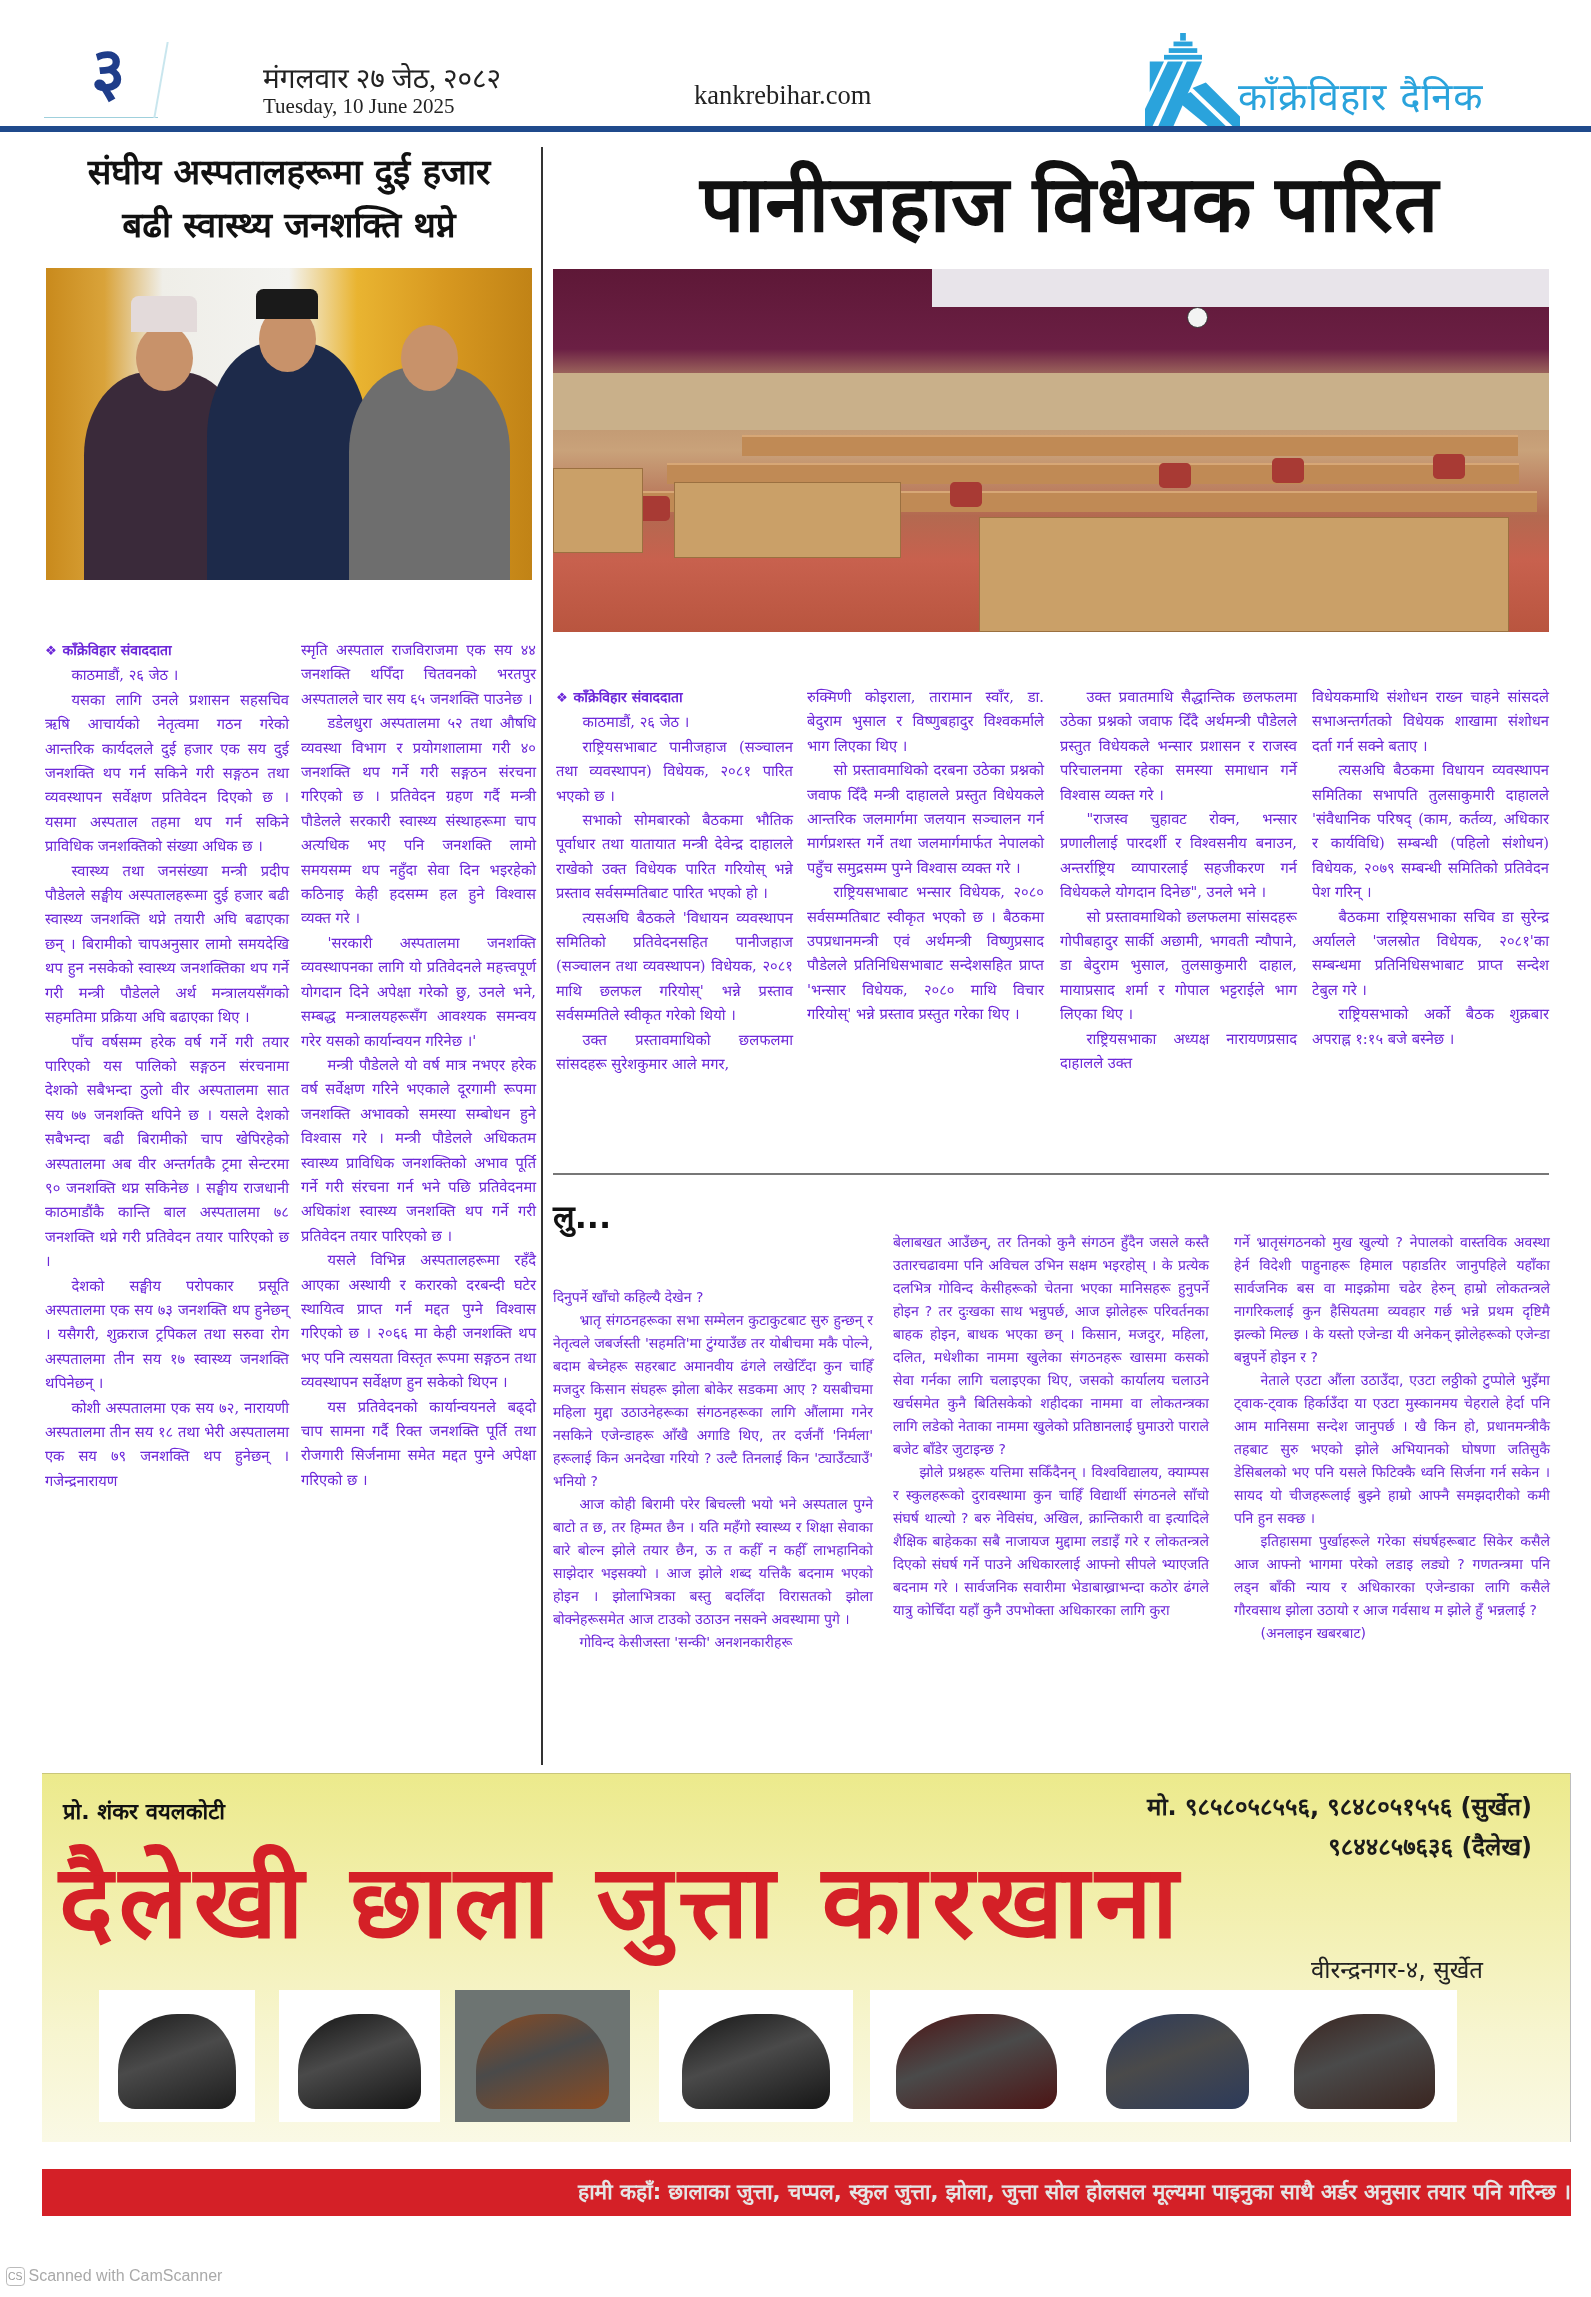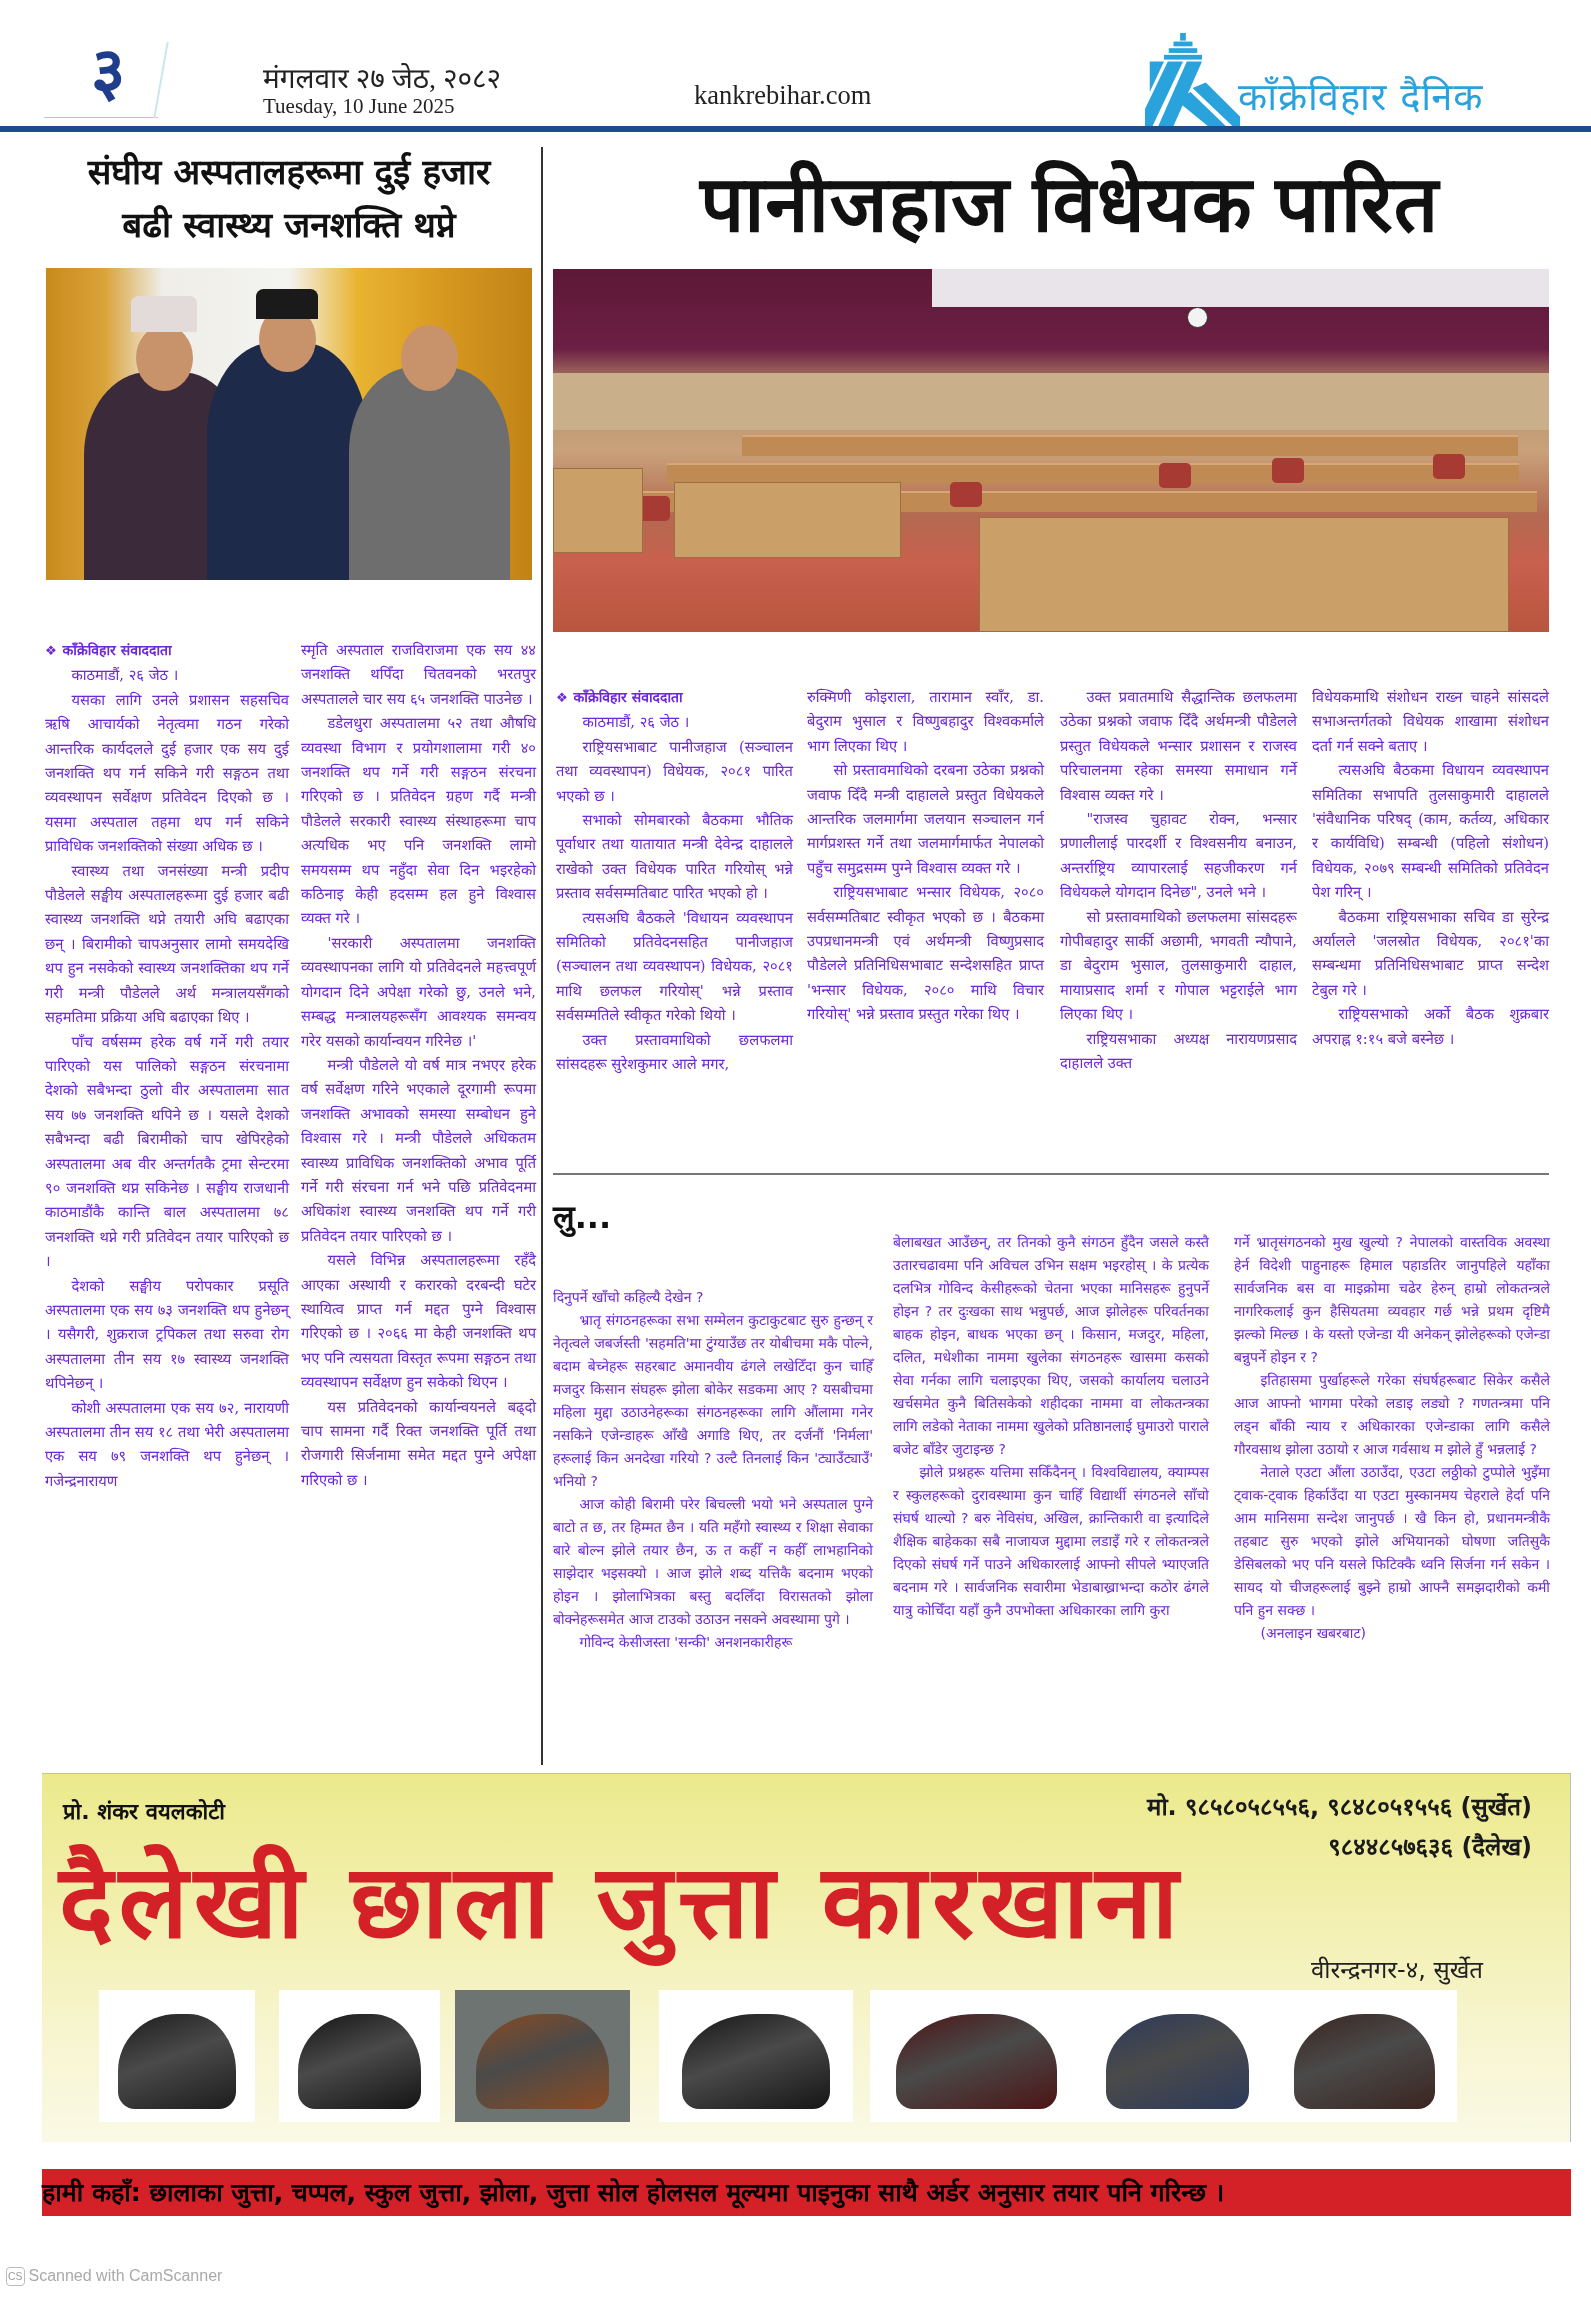--- a/index.html
+++ b/index.html
@@ -93,22 +93,22 @@
   .ad-phone2 { position:absolute; right:38px; top:55px; font-family:"DejaVu Sans", sans-serif;
                font-weight:bold; font-size:24px; color:#1a1a1a; }
   .ad-title { position:absolute; left:17px; top:66px; font-family:"DejaVu Sans", sans-serif;
               font-weight:bold; font-size:102px; line-height:123px; color:#d42027; letter-spacing:5.7px; white-space:nowrap; }
   .ad-address { position:absolute; right:87px; top:178px; font-family:"DejaVu Sans", sans-serif;
                 font-size:24px; color:#222; }
   .shoes { position:absolute; left:0; top:216px; width:1529px; height:142px; }
   .shoe-card { position:absolute; top:0; height:132px; background:#ffffff; }
   .shoe { position:absolute; border-radius:50% 40% 17px 17px / 60% 60% 17px 17px; }
   .ad-banner { position:absolute; left:42px; top:2169px; width:1529px; height:47px; background:#d42027; }
-  .ad-banner-text { position:absolute; left:0; top:0; width:100%; text-align:left;
-                    font-family:"DejaVu Sans", sans-serif; font-weight:bold; font-size:25px; line-height:47px; color:#000000; }
+  .ad-banner-text { position:absolute; left:0; top:0; width:100%; text-align:right;
+                    font-family:"DejaVu Sans", sans-serif; font-weight:bold; font-size:21px; line-height:47px; color:#e5e5e5; }
 
   .scanner { position:absolute; left:5.7px; top:2267px; font-family:"Liberation Sans", sans-serif;
              font-size:16px; color:#a9a9a9; }
   .scanner-icon { display:inline-block; width:19px; height:19px; border:0.9px solid #bbb; border-radius:3.8px;
                   font-size:10.4px; line-height:17px; text-align:center; margin-right:3.8px; color:#999; vertical-align:middle; }
 </style>
 </head>
 <body>
 
 <header class="masthead">
@@ -229,22 +229,22 @@
   <p>भ्रातृ संगठनहरूका सभा सम्मेलन कुटाकुटबाट सुरु हुन्छन् र नेतृत्वले जबर्जस्ती 'सहमति'मा टुंग्याउँछ तर योबीचमा मकै पोल्ने, बदाम बेच्नेहरू सहरबाट अमानवीय ढंगले लखेटिँदा कुन चाहिँ मजदुर किसान संघहरू झोला बोकेर सडकमा आए ? यसबीचमा महिला मुद्दा उठाउनेहरूका संगठनहरूका लागि औंलामा गनेर नसकिने एजेन्डाहरू आँखै अगाडि थिए, तर दर्जनौं 'निर्मला' हरूलाई किन अनदेखा गरियो ? उल्टै तिनलाई किन 'ट्याउँट्याउँ' भनियो ?</p>
   <p>आज कोही बिरामी परेर बिचल्ली भयो भने अस्पताल पुग्ने बाटो त छ, तर हिम्मत छैन । यति महँगो स्वास्थ्य र शिक्षा सेवाका बारे बोल्न झोले तयार छैन, ऊ त कहीँ न कहीँ लाभहानिको साझेदार भइसक्यो । आज झोले शब्द यत्तिकै बदनाम भएको होइन । झोलाभित्रका बस्तु बदलिँदा विरासतको झोला बोक्नेहरूसमेत आज टाउको उठाउन नसक्ने अवस्थामा पुगे ।</p>
   <p>गोविन्द केसीजस्ता 'सन्की' अनशनकारीहरू</p>
 </div>
 <div class="col oc oc2">
   <p class="noind">बेलाबखत आउँछन्, तर तिनको कुनै संगठन हुँदैन जसले कस्तै उतारचढावमा पनि अविचल उभिन सक्षम भइरहोस् । के प्रत्येक दलभित्र गोविन्द केसीहरूको चेतना भएका मानिसहरू हुनुपर्ने होइन ? तर दुःखका साथ भन्नुपर्छ, आज झोलेहरू परिवर्तनका बाहक होइन, बाधक भएका छन् । किसान, मजदुर, महिला, दलित, मधेशीका नाममा खुलेका संगठनहरू खासमा कसको सेवा गर्नका लागि चलाइएका थिए, जसको कार्यालय चलाउने खर्चसमेत कुनै बितिसकेको शहीदका नाममा वा लोकतन्त्रका लागि लडेको नेताका नाममा खुलेको प्रतिष्ठानलाई घुमाउरो पाराले बजेट बाँडेर जुटाइन्छ ?</p>
   <p>झोले प्रश्नहरू यत्तिमा सकिँदैनन् । विश्वविद्यालय, क्याम्पस र स्कुलहरूको दुरावस्थामा कुन चाहिँ विद्यार्थी संगठनले साँचो संघर्ष थाल्यो ? बरु नेविसंघ, अखिल, क्रान्तिकारी वा इत्यादिले शैक्षिक बाहेकका सबै नाजायज मुद्दामा लडाइँ गरे र लोकतन्त्रले दिएको संघर्ष गर्ने पाउने अधिकारलाई आफ्नो सीपले भ्याएजति बदनाम गरे । सार्वजनिक सवारीमा भेडाबाख्राभन्दा कठोर ढंगले यात्रु कोचिँदा यहाँ कुनै उपभोक्ता अधिकारका लागि कुरा</p>
 </div>
 <div class="col oc oc3">
   <p class="noind">गर्ने भ्रातृसंगठनको मुख खुल्यो ? नेपालको वास्तविक अवस्था हेर्न विदेशी पाहुनाहरू हिमाल पहाडतिर जानुपहिले यहाँका सार्वजनिक बस वा माइक्रोमा चढेर हेरुन् हाम्रो लोकतन्त्रले नागरिकलाई कुन हैसियतमा व्यवहार गर्छ भन्ने प्रथम दृष्टिमै झल्को मिल्छ । के यस्तो एजेन्डा यी अनेकन् झोलेहरूको एजेन्डा बन्नुपर्ने होइन र ?</p>
+  <p>नेताले एउटा औंला उठाउँदा, एउटा लठ्ठीको टुप्पोले भुइँमा ट्वाक-ट्वाक हिर्काउँदा या एउटा मुस्कानमय चेहराले हेर्दा पनि आम मानिसमा सन्देश जानुपर्छ । खै किन हो, प्रधानमन्त्रीकै तहबाट सुरु भएको झोले अभियानको घोषणा जतिसुकै डेसिबलको भए पनि यसले फिटिक्कै ध्वनि सिर्जना गर्न सकेन । सायद यो चीजहरूलाई बुझ्ने हाम्रो आफ्नै समझदारीको कमी पनि हुन सक्छ ।</p>
   <p>इतिहासमा पुर्खाहरूले गरेका संघर्षहरूबाट सिकेर कसैले आज आफ्नो भागमा परेको लडाइ लड्यो ? गणतन्त्रमा पनि लड्न बाँकी न्याय र अधिकारका एजेन्डाका लागि कसैले गौरवसाथ झोला उठायो र आज गर्वसाथ म झोले हुँ भन्नलाई ?</p>
-  <p>नेताले एउटा औंला उठाउँदा, एउटा लठ्ठीको टुप्पोले भुइँमा ट्वाक-ट्वाक हिर्काउँदा या एउटा मुस्कानमय चेहराले हेर्दा पनि आम मानिसमा सन्देश जानुपर्छ । खै किन हो, प्रधानमन्त्रीकै तहबाट सुरु भएको झोले अभियानको घोषणा जतिसुकै डेसिबलको भए पनि यसले फिटिक्कै ध्वनि सिर्जना गर्न सकेन । सायद यो चीजहरूलाई बुझ्ने हाम्रो आफ्नै समझदारीको कमी पनि हुन सक्छ ।</p>
   <p>(अनलाइन खबरबाट)</p>
 </div>
 
 <section class="ad">
   <div class="ad-proprietor">प्रो. शंकर वयलकोटी</div>
   <div class="ad-phone1">मो. ९८५८०५८५५६, ९८४८०५१५५६ (सुर्खेत)</div>
   <div class="ad-phone2">९८४४८५७६३६ (दैलेख)</div>
   <div class="ad-title">दैलेखी छाला जुत्ता कारखाना</div>
   <div class="ad-address">वीरन्द्रनगर-४, सुर्खेत</div>
   <div class="shoes" id="shoes">

